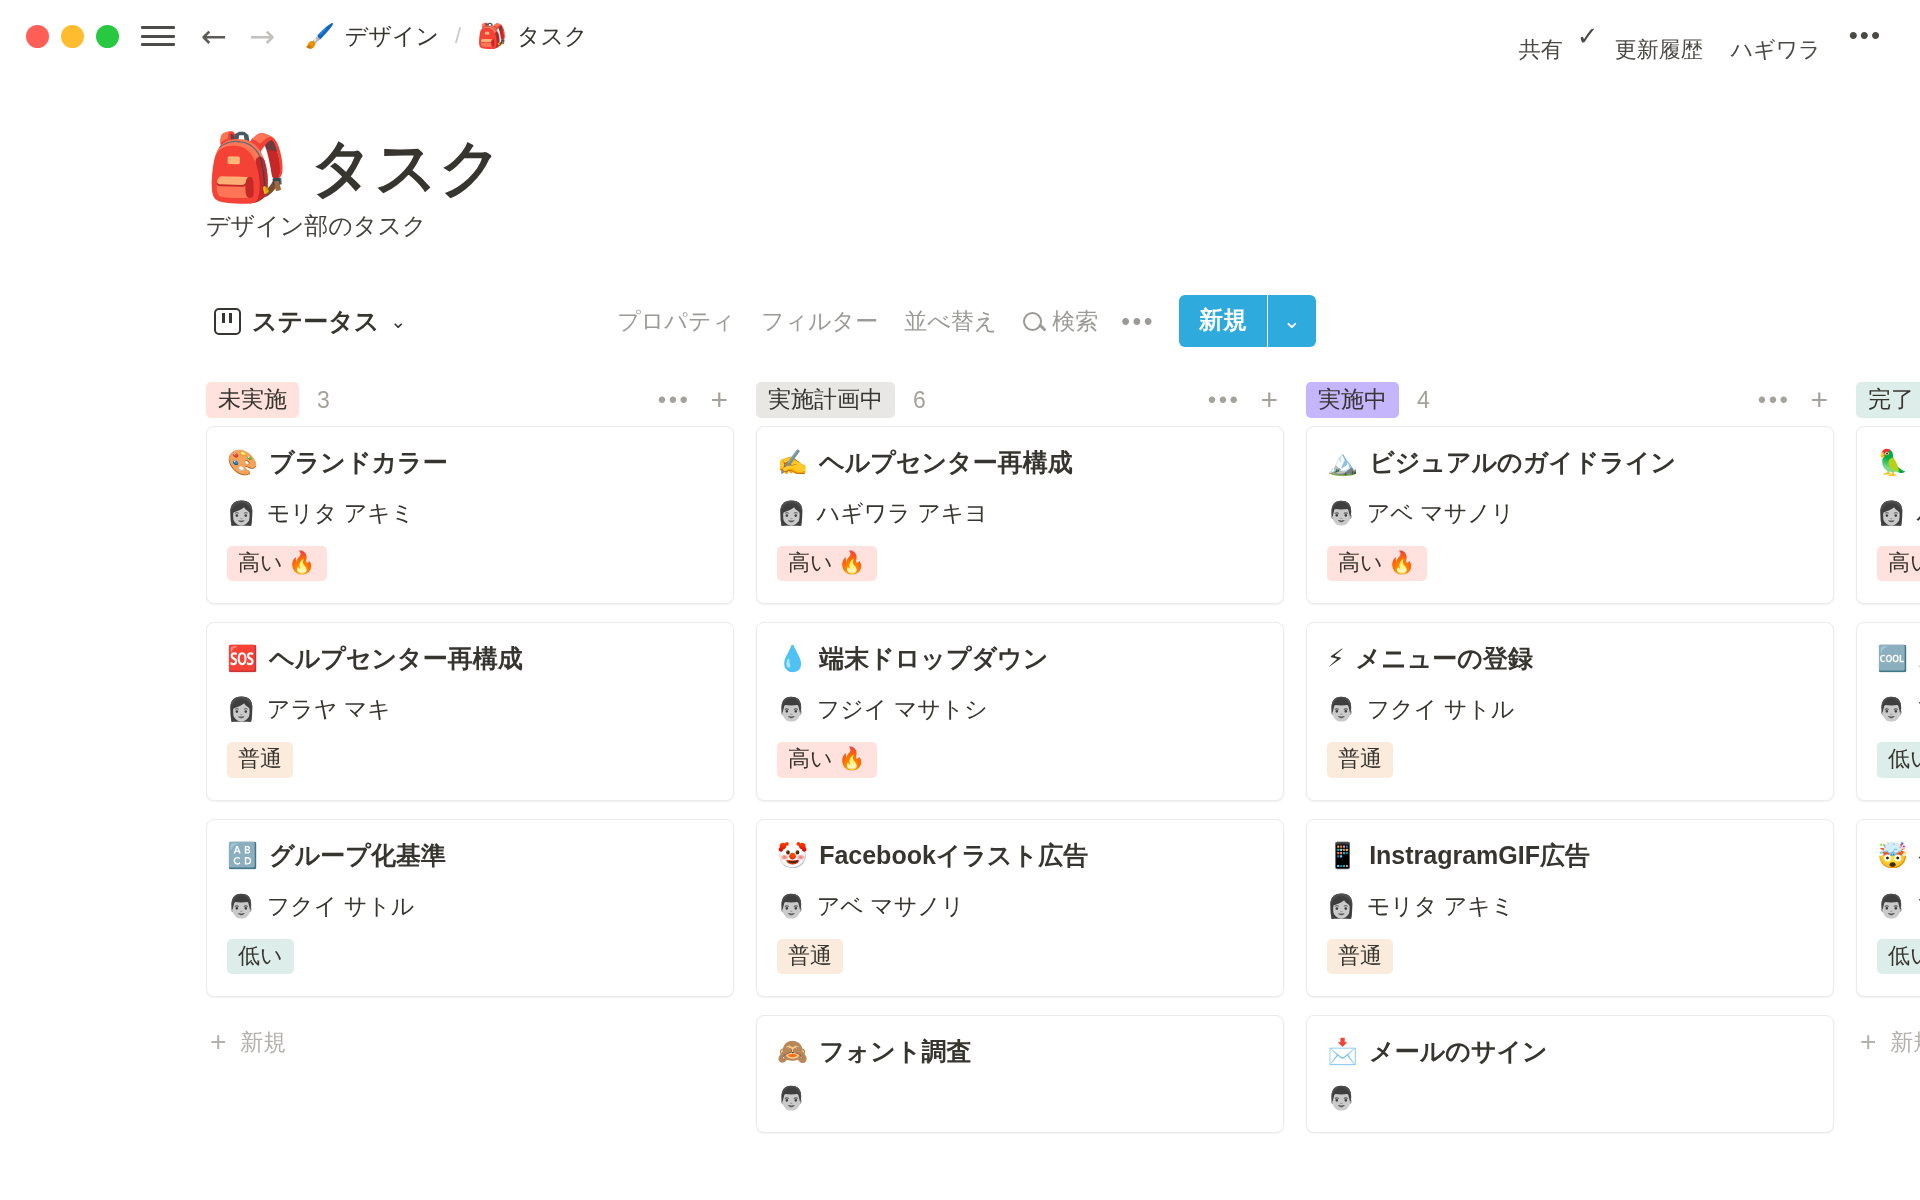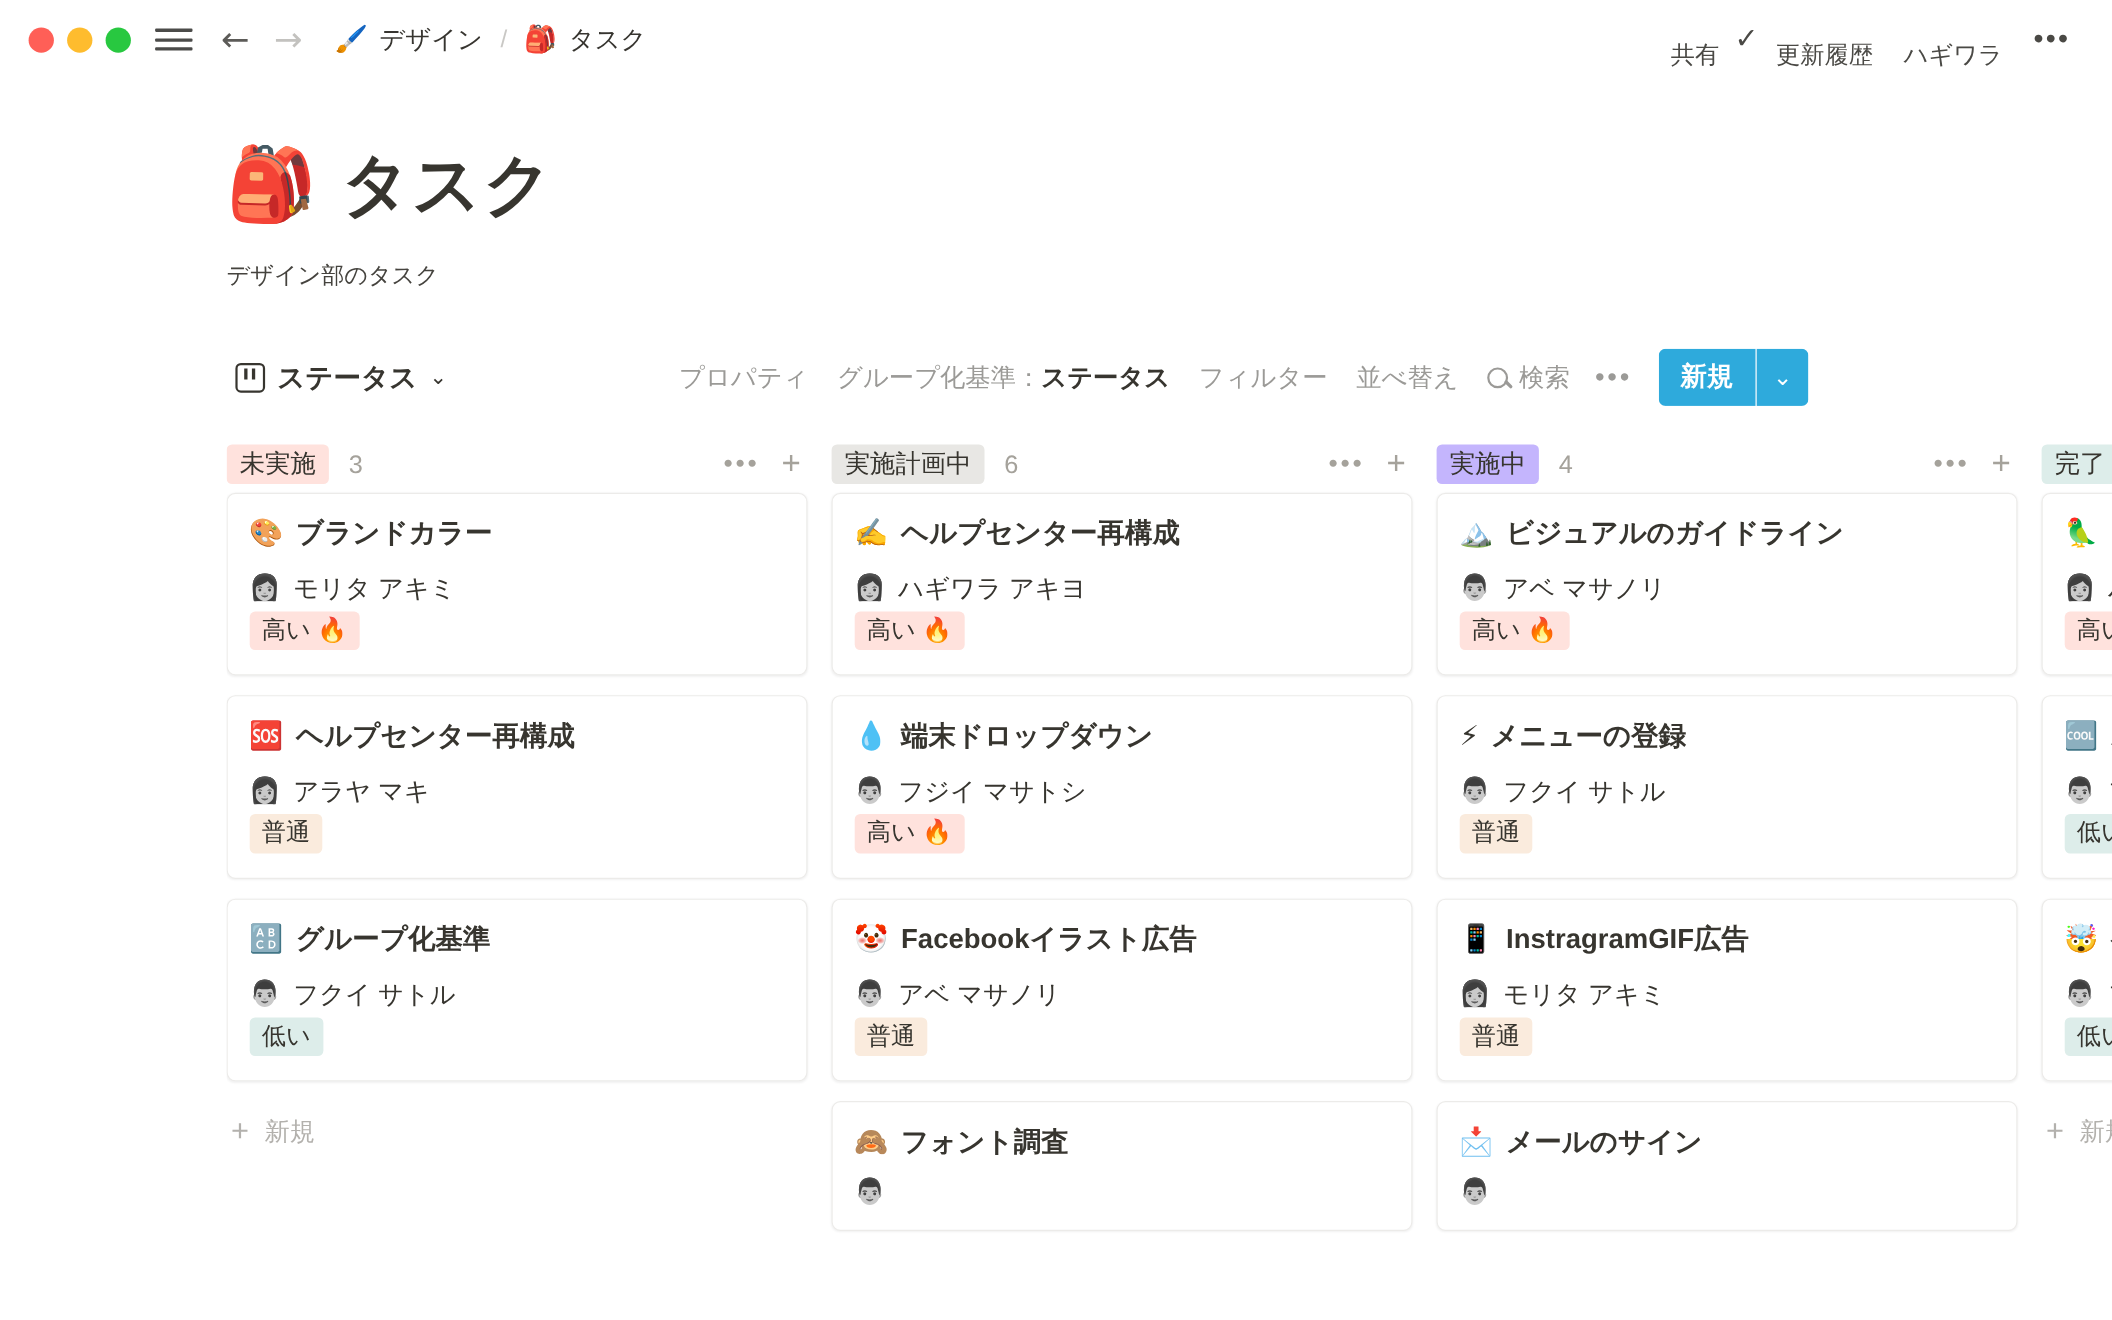--- a/index.html
+++ b/index.html
@@ -46,21 +46,21 @@
     padding: 0 0 0 206px;
   }
   .page-title-row {
     display: flex;
     align-items: center;
     gap: 22px;
     margin-top: 54px;
   }
   .page-emoji { font-size: 66px; line-height: 1; font-family: "DejaVu Sans", sans-serif; }
   .page-title { font-size: 62px; font-weight: 700; letter-spacing: 1px; color: #37352f; }
-  .page-sub { margin-top: 26px; font-size: 21px; color: #45433e; }
+  .page-sub { font-size: 24px; color: #45433e; }
 
   
   .viewbar {
     margin-top: 56px;
     display: flex;
     align-items: center;
     height: 46px;
     padding-right: 196px;
   }
   .view-tab { display: flex; align-items: center; gap: 11px; font-size: 25px; font-weight: 700; color: #37352f; padding: 4px 8px; border-radius: 5px; }
@@ -107,21 +107,21 @@
     border: 1.5px solid #ecebe9;
     border-radius: 8px;
     box-shadow: 0 1px 2px rgba(15,15,15,0.06);
     padding: 19px 20px 22px;
     margin-bottom: 18px;
   }
   .card-title { display: flex; align-items: center; gap: 11px; font-size: 25px; font-weight: 700; color: #37352f; white-space: nowrap; }
   .card-emoji { font-size: 25px; line-height: 1; font-family: "DejaVu Sans", sans-serif; flex: 0 0 auto; }
   .card-person { display: flex; align-items: center; gap: 11px; margin-top: 19px; font-size: 23px; color: #37352f; white-space: nowrap; }
   .card-avatar { font-size: 23px; line-height: 1; font-family: "DejaVu Sans", sans-serif; filter: grayscale(1); }
-  .prio { display: inline-block; margin-top: 5px; font-size: 22px; padding: 4px 11px 6px; border-radius: 5px; line-height: 1.15; }
+  .prio { display: inline-block; margin-top: 17px; font-size: 22px; padding: 4px 11px 6px; border-radius: 5px; line-height: 1.15; }
 
   .col-new { display: flex; align-items: center; gap: 14px; color: #b3b1ad; font-size: 23px; padding: 12px 6px 0 4px; }
   .col-new .plus { font-size: 28px; line-height: 0.8; font-weight: 300; }
 </style>
 </head>
 <body>
 
 <div class="titlebar">
   <div class="traffic">
     <span class="dot red"></span>
@@ -169,21 +169,20 @@
     <div class="view-tab">
       <span class="board-glyph"></span>
       <span>ステータス</span>
       <span class="chev">⌄</span>
     </div>
 
     <div class="vb-spacer"></div>
 
     <div class="vb-items">
       <span class="vb-item">プロパティ</span>
-      <span class="vb-item"><span>グループ化基準：</span><span class="strong">ステータス</span></span>
       <span class="vb-item">フィルター</span>
       <span class="vb-item">並べ替え</span>
       <span class="vb-search">
         <span class="mag"></span>
         <span>検索</span>
       </span>
       <span class="vb-dots">•••</span>
     </div>
 
     <div class="newbtn">

